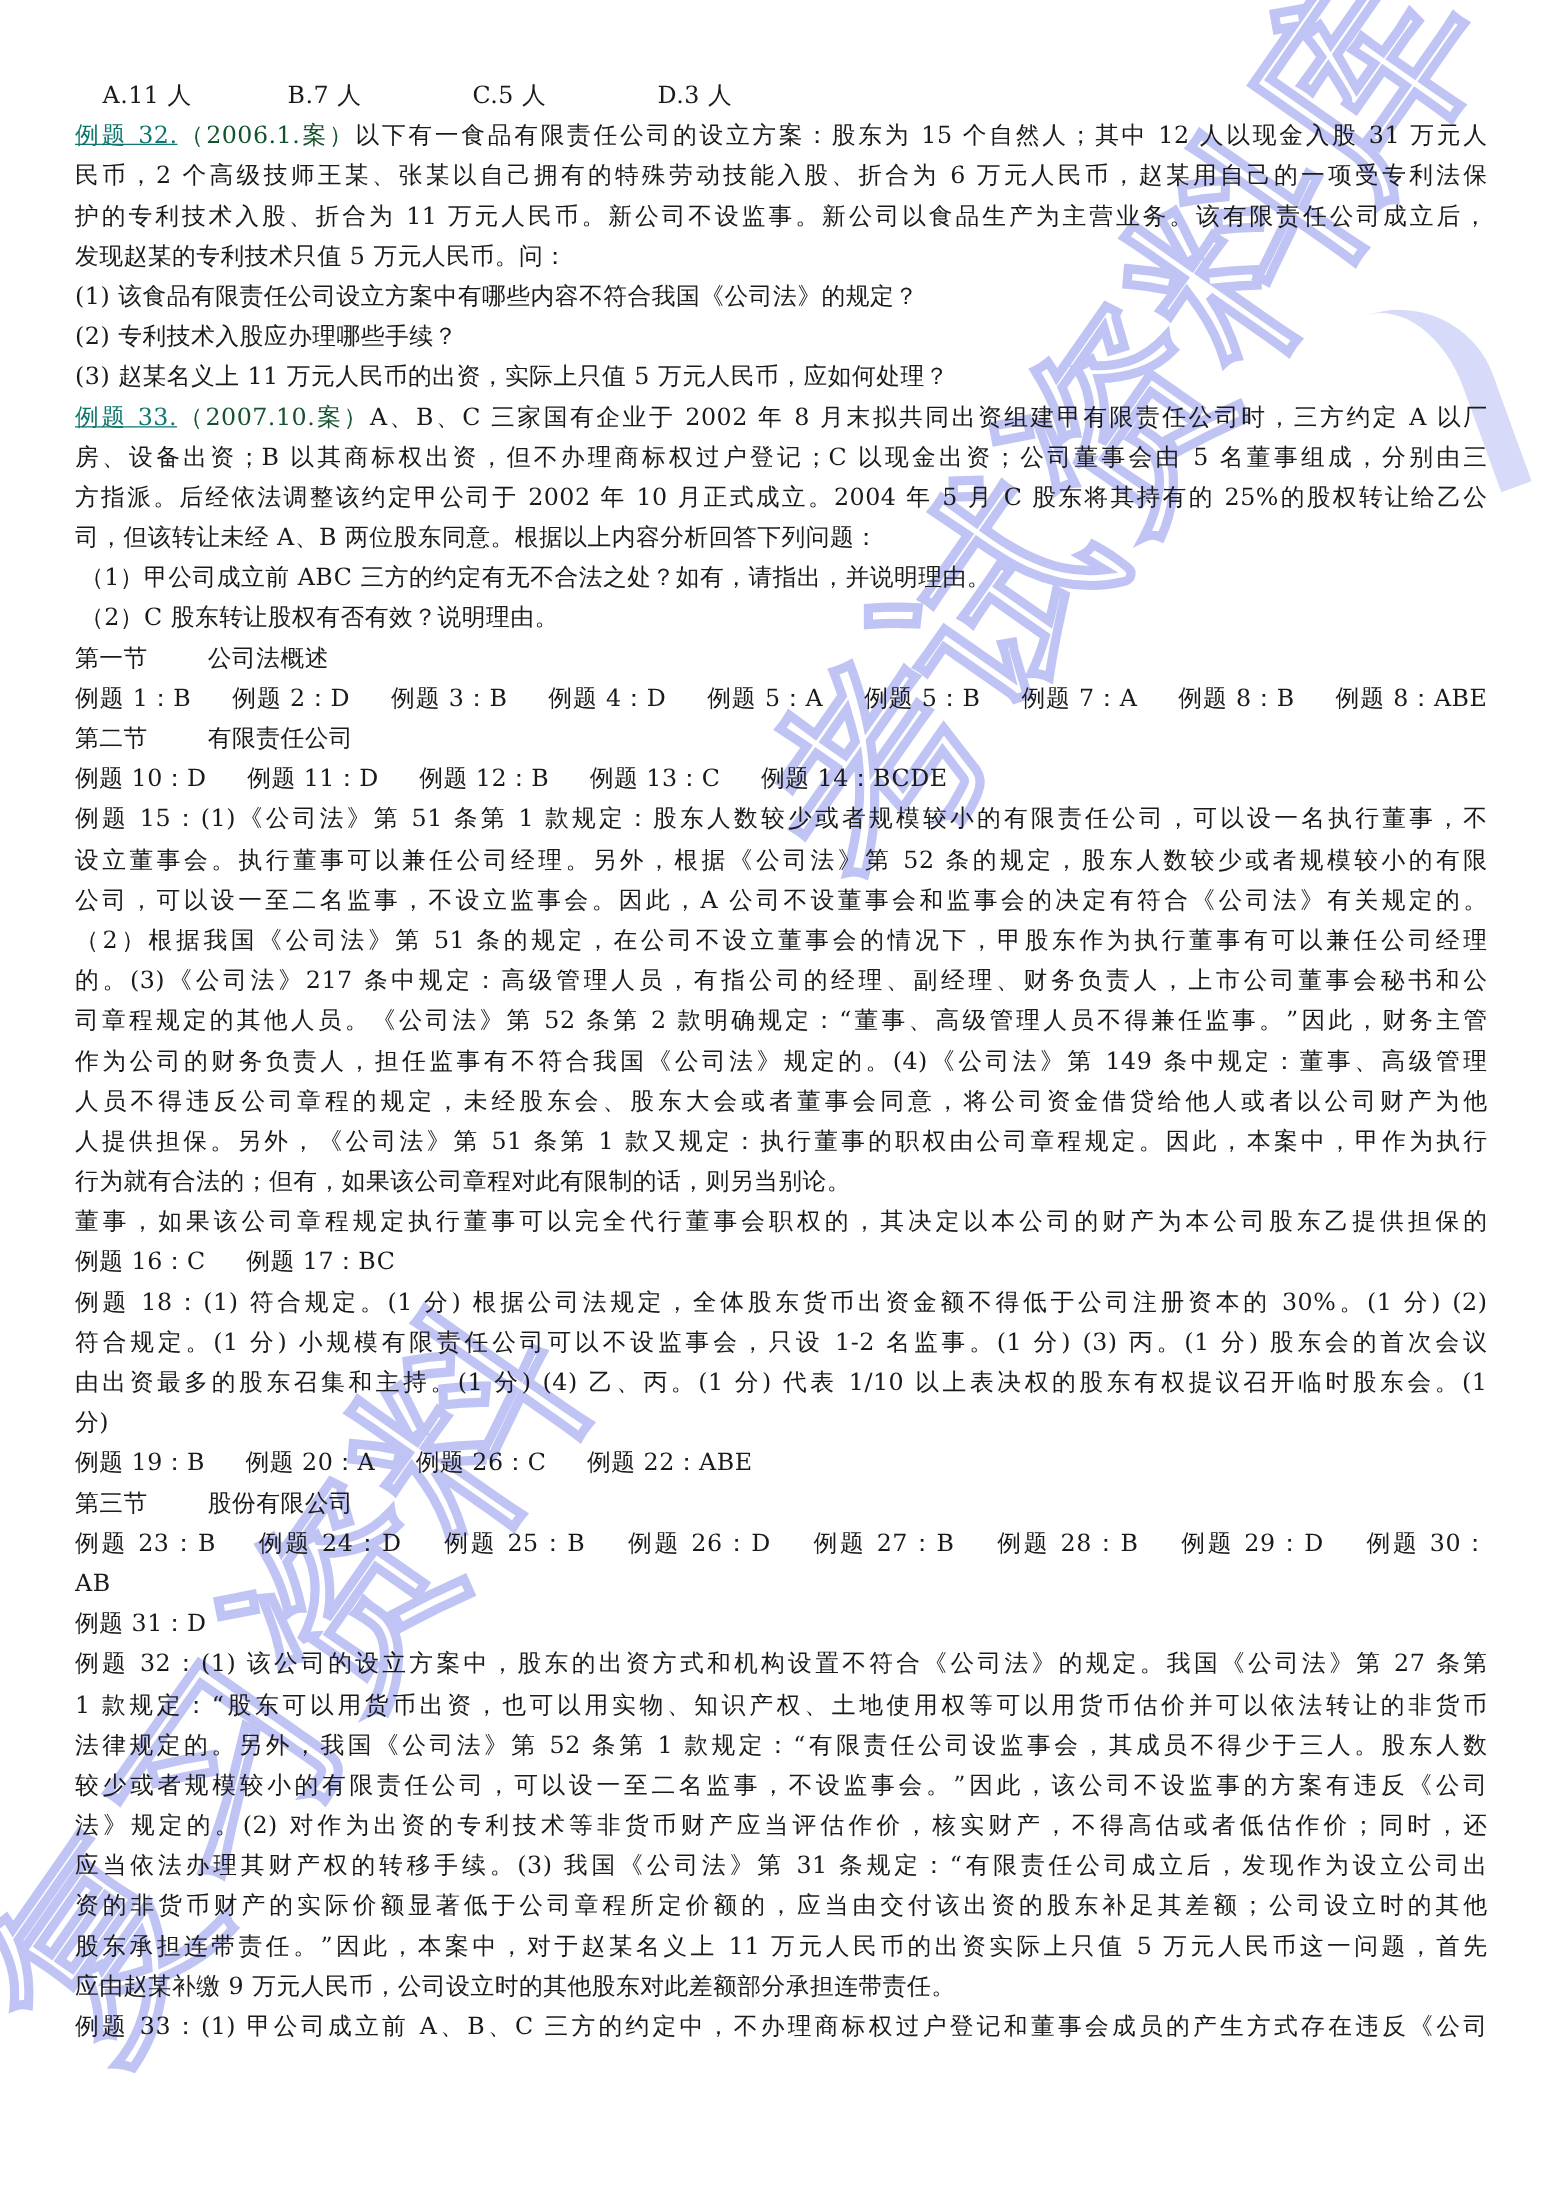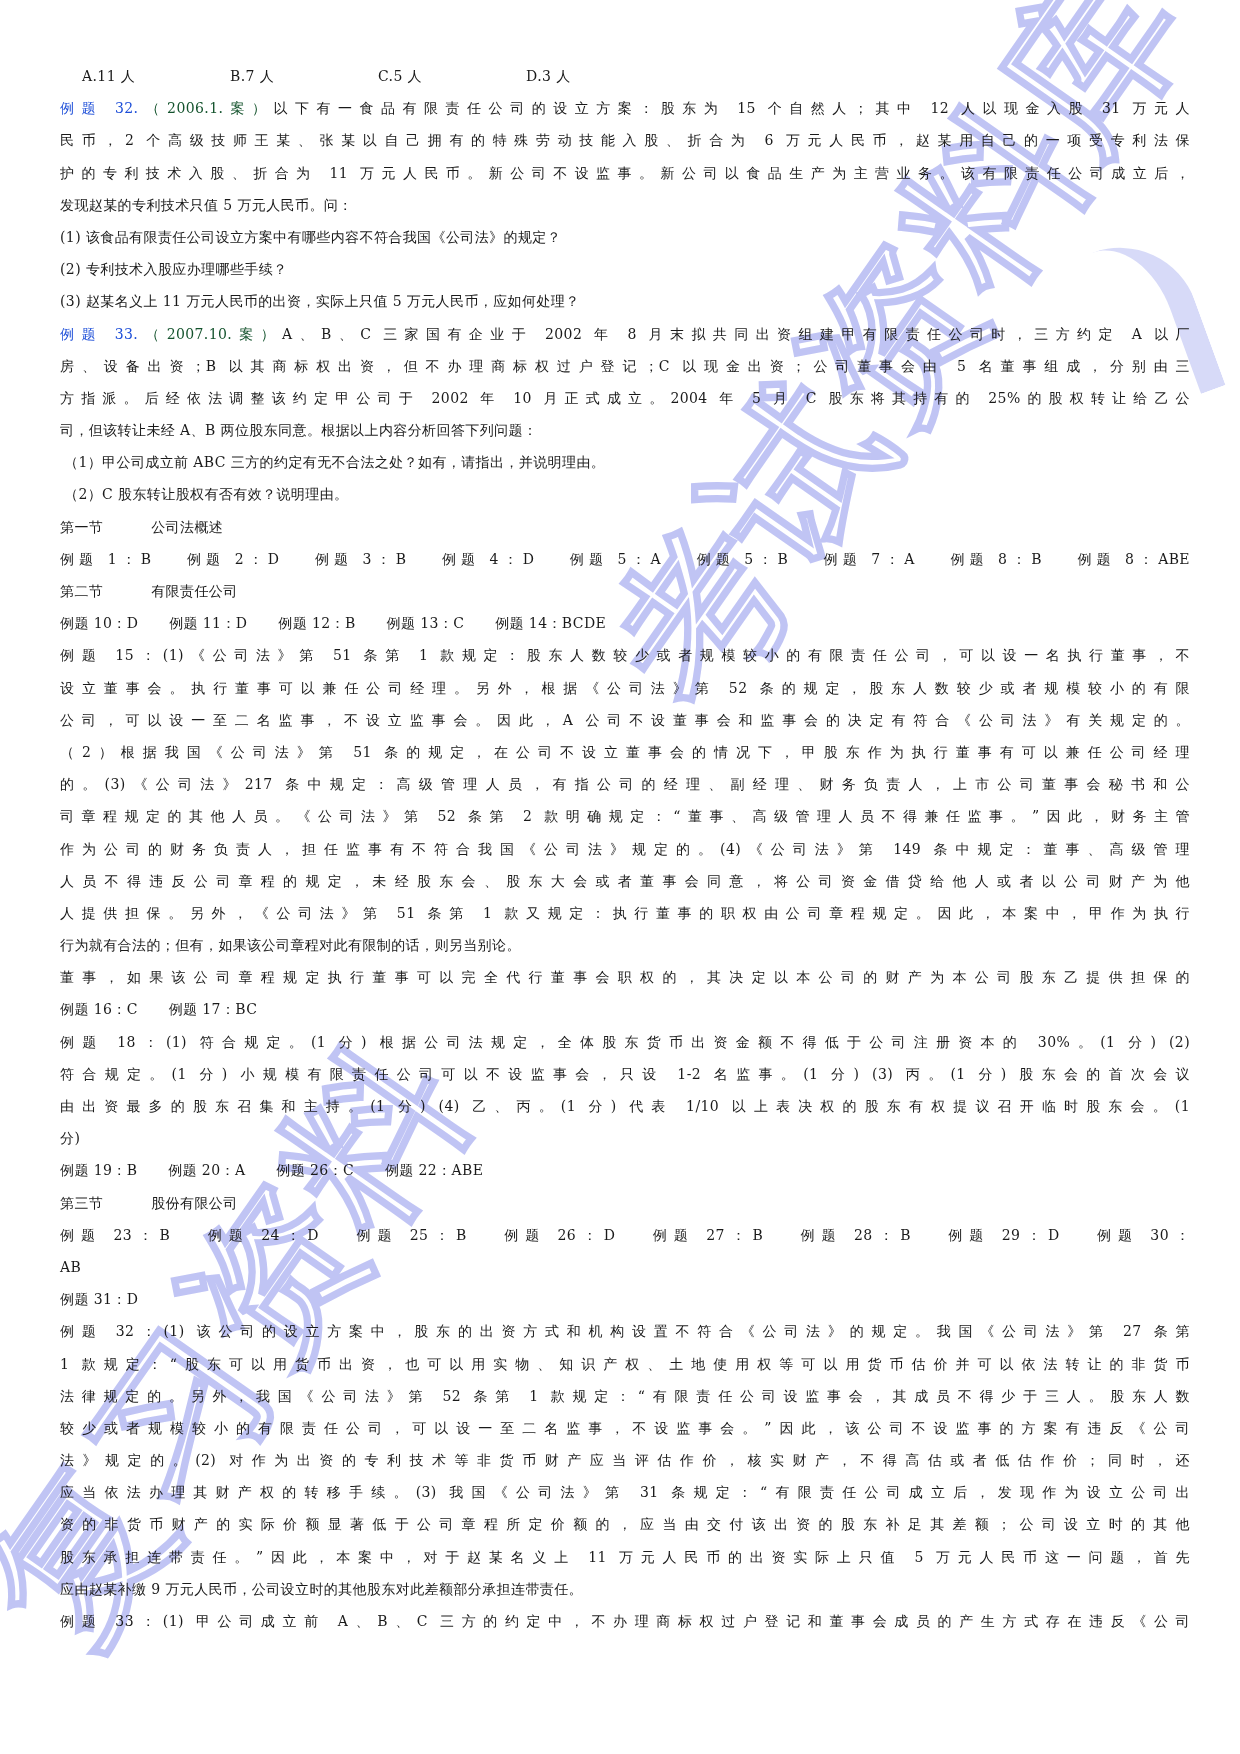--- a/index.html
+++ b/index.html
@@ -3,25 +3,25 @@
 <meta charset="utf-8">
 <style>
   html, body { margin: 0; padding: 0; background: #ffffff; }
   body {
     width: 1240px; height: 1754px; position: relative; overflow: hidden;
     font-family: "DejaVu Serif", "Liberation Serif", serif;
     color: #1a1a1a;
   }
   .page { position: absolute; left: 60px; top: 60px; width: 1130px; }
   .line {
-    height: 32.2px; line-height: 32.2px; font-size: 14px;
+    height: 32.2px; line-height: 32.2px; font-size: 19px;
     white-space: nowrap; overflow: visible; letter-spacing: 0.4px;
   }
   .justify { text-align: justify; text-align-last: justify; white-space: normal; }
-  .red { color: #1d4ed8; }
+  .red { color: #0f766e; text-decoration: underline; }
   .blue { color: #14532d; }
   .opts span { display: inline-block; width: 148px; }
   .opts { padding-left: 22px; }
   .indent { padding-left: 4px; }
   .section-title span.gap { display: inline-block; width: 48px; }
   .answers span { margin-right: 26px; text-align: center; }
   .answers span:last-child { margin-right: 0; }
   .watermark {
     position: absolute; pointer-events: none; color: rgba(160,165,240,0.0);
     -webkit-text-stroke: 2px rgba(140,148,235,0.55);

